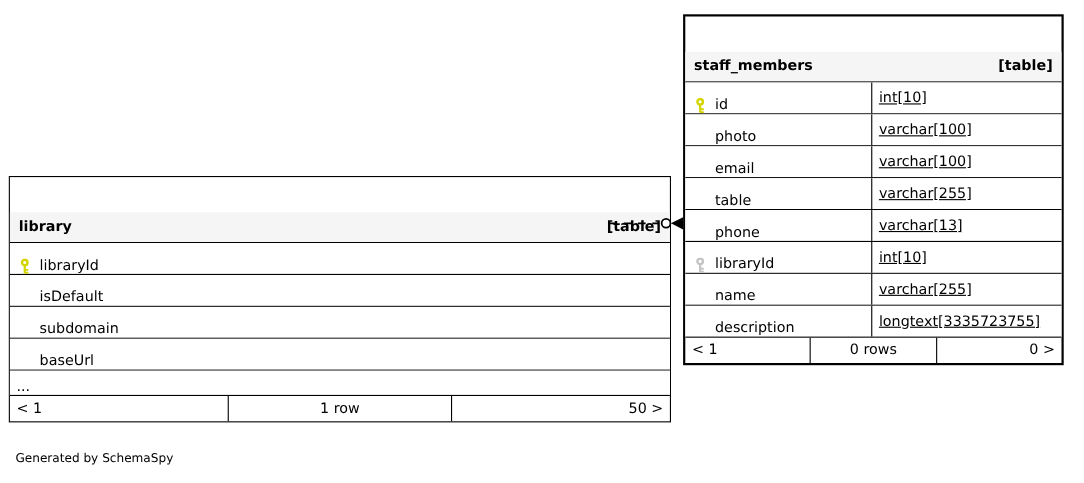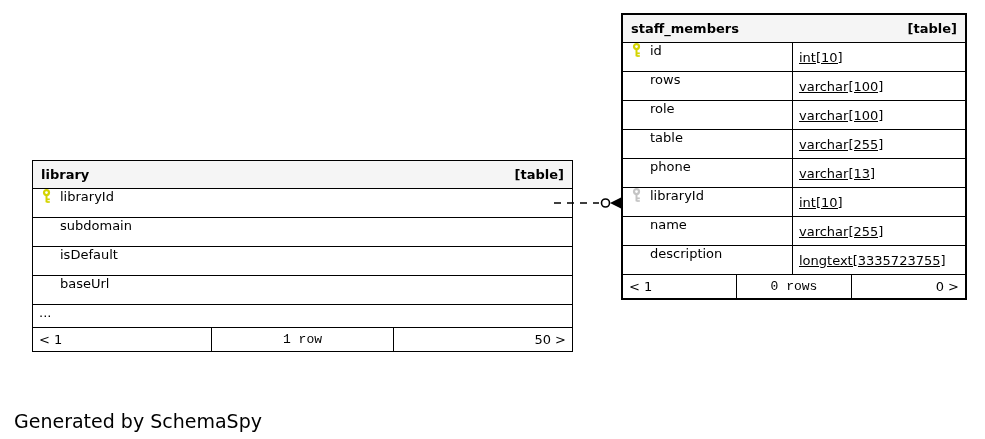--- a/index.html
+++ b/index.html
@@ -23,27 +23,28 @@
   .table-node.emphasized { border-width: 2px; }
 
   .thead {
     display: flex;
     justify-content: space-between;
     align-items: center;
     height: 27px;
     background: var(--header-bg, #f5f5f5);
     border-bottom: 1px solid #000000;
     padding: 0 8px;
+    margin-top: 32px;
   }
   .tname { font-weight: bold; }
   .ttag { font-weight: bold; }
 
   .trow {
     display: flex;
-    align-items: flex-start;
+    align-items: flex-end;
     height: 28px;
     border-bottom: 1px solid #000000;
     background: #ffffff;
   }
   .kicon {
     width: 27px;
     display: flex;
     align-items: center;
     justify-content: center;
     flex: 0 0 27px;
@@ -62,62 +63,61 @@
   .trow.ellipsis { height: 22px; padding-left: 6px; }
 
   .tfoot { display: flex; height: 23px; align-items: stretch; }
   .tfoot .fcell { display: flex; align-items: center; box-sizing: border-box; }
   .tfoot .fleft { flex: 1 1 33%; padding-left: 6px; justify-content: flex-start; }
   .tfoot .fcenter {
     flex: 1 1 34%;
     justify-content: center;
     border-left: 1px solid #000000;
     border-right: 1px solid #000000;
-    font-family: Liberation Mono, monospace;
   }
   .tfoot .fright { flex: 1 1 33%; padding-right: 6px; justify-content: flex-end; }
 
   .connector { position: absolute; left: 553px; top: 195px; }
 
   .footer-note {
     position: absolute;
     left: 14px;
     top: 410px;
-    font-size: 19px;
+    font-size: 11px;
     color: #000000;
   }
 </style>
 </head>
 <body>
 
 <div class="canvas">
 
-  <div class="table-node" style="left: 32px; top: 160px; width: 541px;">
+  <div class="table-node" style="left: 8px; top: 160px; width: 602px;">
       <div class="thead">
         <span class="tname">library</span>
         <span class="ttag">[table]</span>
       </div>
       <div class="trow">
         <span class="kicon">
           <svg width="11" height="14" viewBox="0 0 11 14">
             <circle cx="5.5" cy="3.6" r="2.5" fill="none" stroke="#d4d400" stroke-width="2.2"></circle>
             <line x1="5.5" y1="6" x2="5.5" y2="13.3" stroke="#d4d400" stroke-width="2"></line>
             <line x1="5.5" y1="10.3" x2="8.8" y2="10.3" stroke="#d4d400" stroke-width="1.7"></line>
             <line x1="5.5" y1="13" x2="8.8" y2="13" stroke="#d4d400" stroke-width="1.7"></line>
           </svg>
         </span>
         <span class="cname">libraryId</span>
       </div>
       <div class="trow">
         <span class="kicon"></span>
+        <span class="cname">isDefault</span>
+      </div>
+      <div class="trow">
+        <span class="kicon"></span>
         <span class="cname">subdomain</span>
-      </div>
-      <div class="trow">
-        <span class="kicon"></span>
-        <span class="cname">isDefault</span>
       </div>
       <div class="trow">
         <span class="kicon"></span>
         <span class="cname">baseUrl</span>
       </div>
       <div class="trow ellipsis">
         <span class="cname">...</span>
       </div>
       <div class="tfoot">
         <span class="fcell fleft">&lt; 1</span>
@@ -138,26 +138,26 @@
             <line x1="5.5" y1="6" x2="5.5" y2="13.3" stroke="#d4d400" stroke-width="2"></line>
             <line x1="5.5" y1="10.3" x2="8.8" y2="10.3" stroke="#d4d400" stroke-width="1.7"></line>
             <line x1="5.5" y1="13" x2="8.8" y2="13" stroke="#d4d400" stroke-width="1.7"></line>
           </svg>
         </span>
         <span class="cname">id</span>
         <span class="ctype">int[10]</span>
       </div>
       <div class="trow">
         <span class="kicon"></span>
-        <span class="cname">rows</span>
+        <span class="cname">photo</span>
         <span class="ctype">varchar[100]</span>
       </div>
       <div class="trow">
         <span class="kicon"></span>
-        <span class="cname">role</span>
+        <span class="cname">email</span>
         <span class="ctype">varchar[100]</span>
       </div>
       <div class="trow">
         <span class="kicon"></span>
         <span class="cname">table</span>
         <span class="ctype">varchar[255]</span>
       </div>
       <div class="trow">
         <span class="kicon"></span>
         <span class="cname">phone</span>

